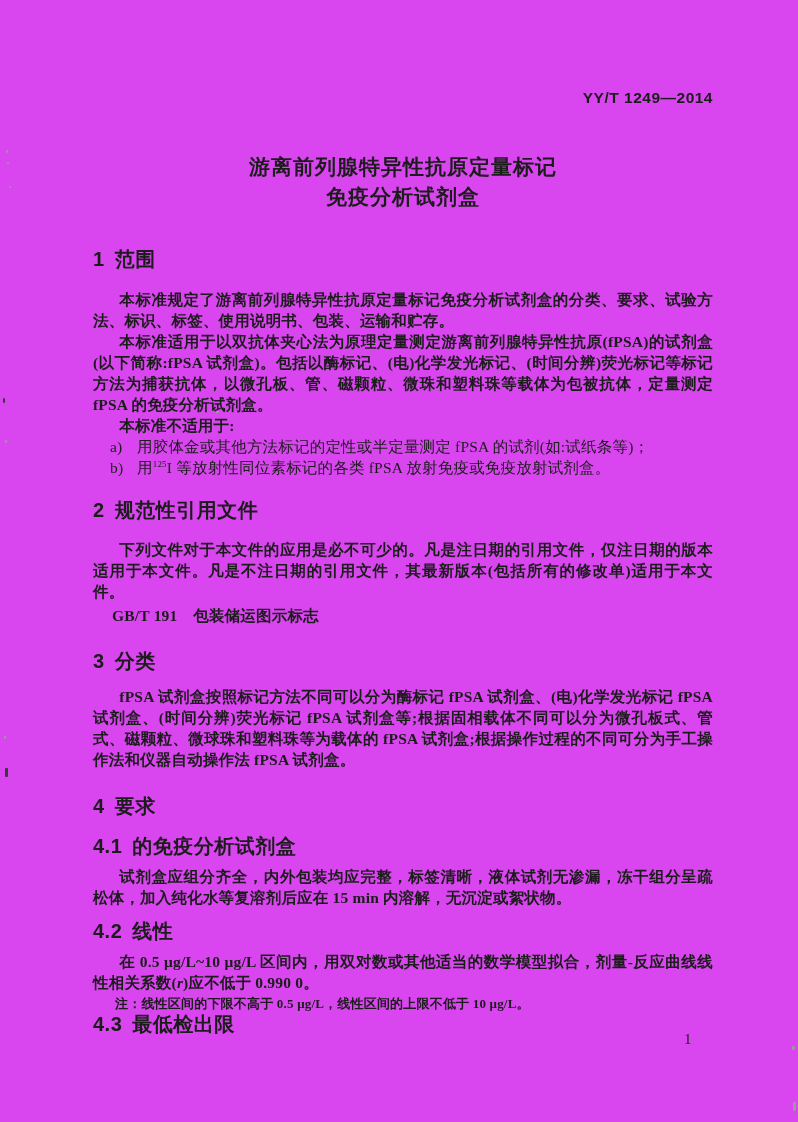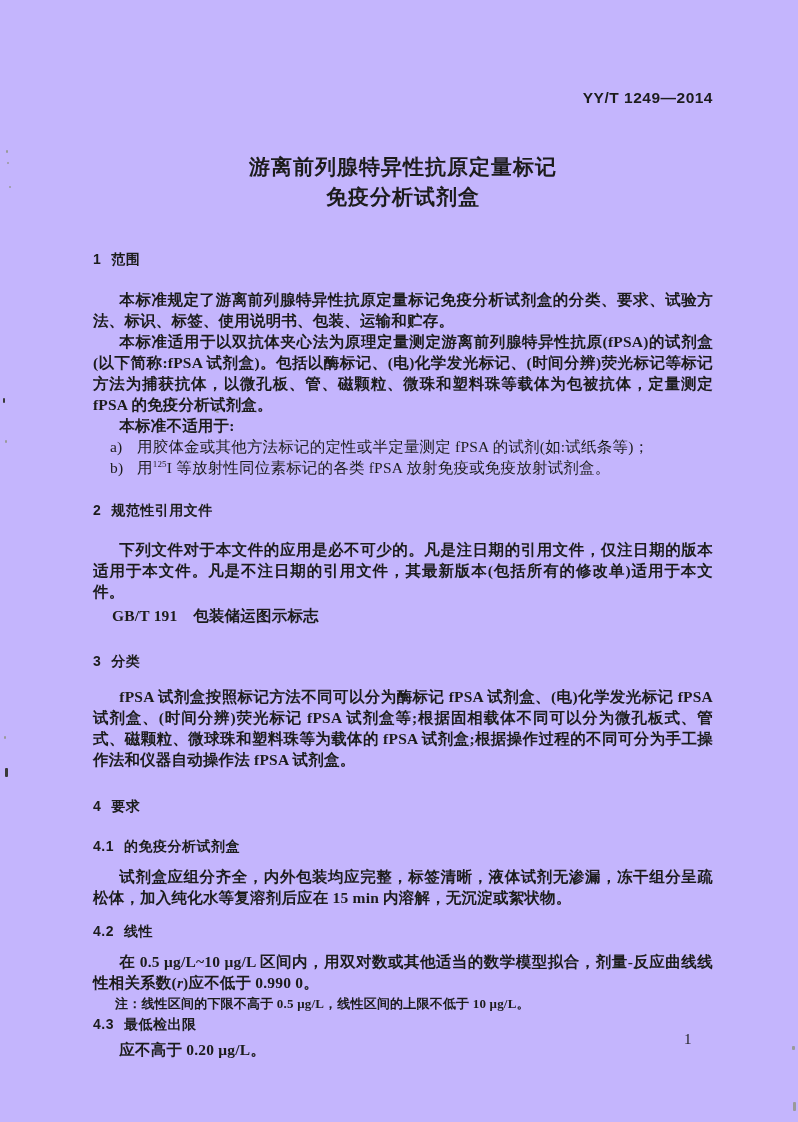--- a/index.html
+++ b/index.html
@@ -1,19 +1,19 @@
 <!DOCTYPE html>
 <html><head>
 <meta charset="utf-8">
 <style>
   html,body{margin:0;padding:0;background:#ffffff;}
   .page{
     position:relative;
     width:798px;height:1122px;
-    background:#c4b5fd;
+    background:#d946ef;
     color:#1c1c1c;
     font-family:"Liberation Serif","DejaVu Serif",serif;
     box-sizing:border-box;
     padding:90px 85px 0 93px;
     overflow:hidden;
   }
   .doc-code{
     text-align:right;
     font-family:"Liberation Sans","DejaVu Sans",sans-serif;
     font-weight:bold;
@@ -26,21 +26,21 @@
     text-align:center;
     font-family:"Liberation Sans","DejaVu Sans",sans-serif;
     font-weight:bold;
     font-size:21px;
     line-height:30px;
     letter-spacing:1px;
   }
   .sec-h{
     font-family:"Liberation Sans","DejaVu Sans",sans-serif;
     font-weight:bold;
-    font-size:14px;
+    font-size:20px;
     line-height:20px;
     letter-spacing:0.5px;
   }
   .sec-h .num{display:inline-block;margin-right:10px;}
   .body-text{
     font-size:15.5px;
     line-height:21px;
     text-align:justify;
     letter-spacing:0.2px;
   }
@@ -151,23 +151,20 @@
 
   <div class="body-text">
     <p class="para p-s42-1"><span>在 0.5 μg/L~10 μg/L 区间内，用双对数或其他适当的数学模型拟合，剂量-反应曲线线性相关系数(</span><span class="var-r">r</span><span>)应不低于 0.990 0。</span></p>
     <p class="note-line">注：线性区间的下限不高于 0.5 μg/L，线性区间的上限不低于 10 μg/L。</p>
   </div>
 
   <div class="sec-h h-s43">
     <span class="num">4.3</span><span>最低检出限</span>
   </div>
 
-  <div class="body-text">
-    <p class="para p-s43-1">应不高于 0.20 μg/L。</p>
-  </div>
 
   <div class="page-number">1</div>
 
   <div class="speck faint" style="left:6px;top:150px;width:2px;height:3px;"></div>
   <div class="speck faint" style="left:7px;top:162px;width:2px;height:2px;"></div>
   <div class="speck faint" style="left:9px;top:186px;width:2px;height:2px;"></div>
   <div class="speck" style="left:3px;top:398px;width:2px;height:5px;"></div>
   <div class="speck faint" style="left:5px;top:440px;width:2px;height:3px;"></div>
   <div class="speck faint" style="left:4px;top:736px;width:2px;height:3px;"></div>
   <div class="speck" style="left:5px;top:768px;width:3px;height:9px;"></div>

